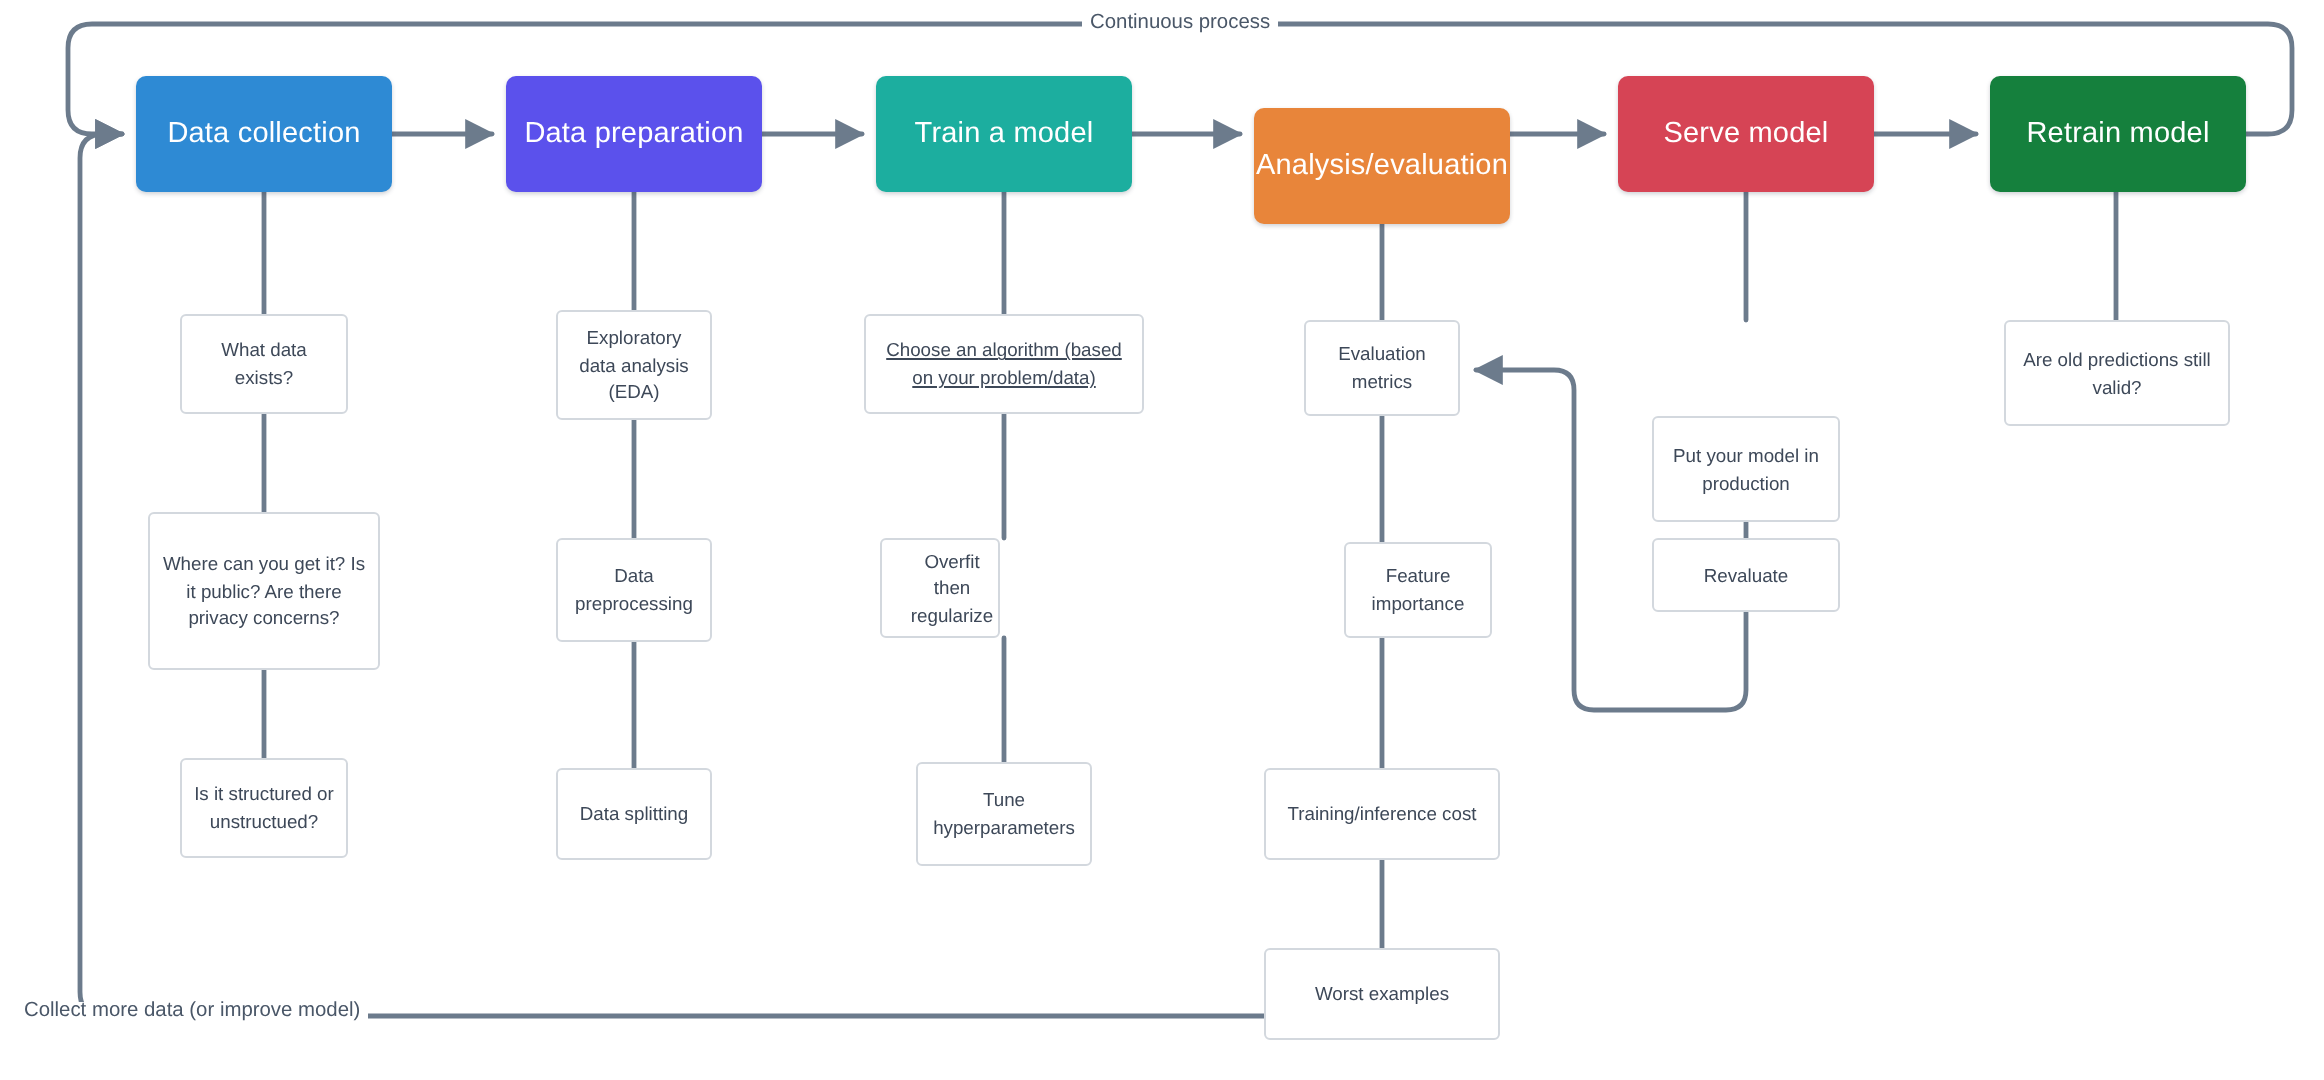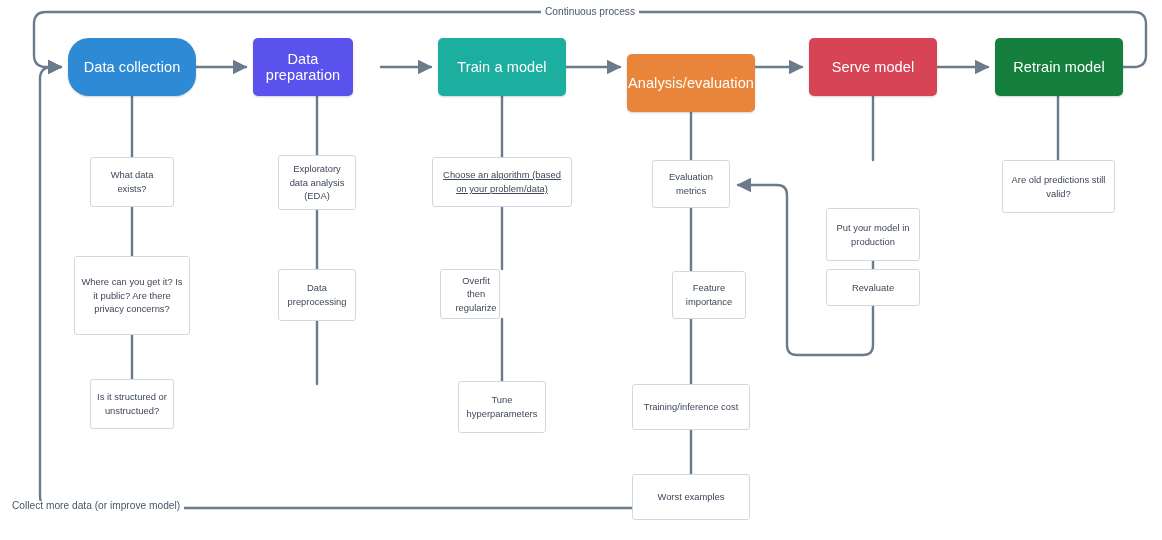--- a/index.html
+++ b/index.html
@@ -141,24 +141,24 @@
         <path d="M 873 96 L 873 160"></path>
         <path d="M 873 213 L 873 269"></path>
       </g>
 
       <g>
         <path d="M 1058 96 L 1058 160"></path>
       </g>
     </g>
   </svg>
 
-  <div class="stage" style="left:68px;top:38px;width:128px;height:58px;background:#2e8ad4;border-radius:21px;">
+  <div class="stage" style="left:68px;top:38px;width:128px;height:58px;background:#2e8ad4;">
     <span>Data collection</span>
   </div>
-  <div class="stage" style="left:253px;top:38px;width:100px;height:58px;background:#5b51ec;">
+  <div class="stage" style="left:253px;top:38px;width:128px;height:58px;background:#5b51ec;">
     <span>Data preparation</span>
   </div>
   <div class="stage" style="left:438px;top:38px;width:128px;height:58px;background:#1cae9f;">
     <span>Train a model</span>
   </div>
   <div class="stage" style="left:627px;top:38px;width:128px;height:58px;background:#e8853a;margin-top:16px;">
     <span>Analysis/evaluation</span>
   </div>
   <div class="stage" style="left:809px;top:38px;width:128px;height:58px;background:#d64455;">
     <span>Serve model</span>
@@ -176,20 +176,23 @@
   <div class="node" style="left:90px;top:379px;width:84px;height:50px;">
     <span>Is it structured or unstructued?</span>
   </div>
 
   <div class="node" style="left:278px;top:155px;width:78px;height:55px;justify-content:flex-end;">
     <span>Exploratory data analysis (EDA)</span>
   </div>
   <div class="node" style="left:278px;top:269px;width:78px;height:52px;">
     <span>Data preprocessing</span>
   </div>
+  <div class="node" style="left:278px;top:384px;width:78px;height:46px;">
+    <span>Data splitting</span>
+  </div>
 
   <div class="node" style="left:432px;top:157px;width:140px;height:50px;text-decoration:underline;">
     <span>Choose an algorithm (based on your problem/data)</span>
   </div>
   <div class="node" style="left:440px;top:269px;width:60px;height:50px;padding-left:17px;">
     <span>Overfit then regularize</span>
   </div>
   <div class="node" style="left:458px;top:381px;width:88px;height:52px;">
     <span>Tune hyperparameters</span>
   </div>

